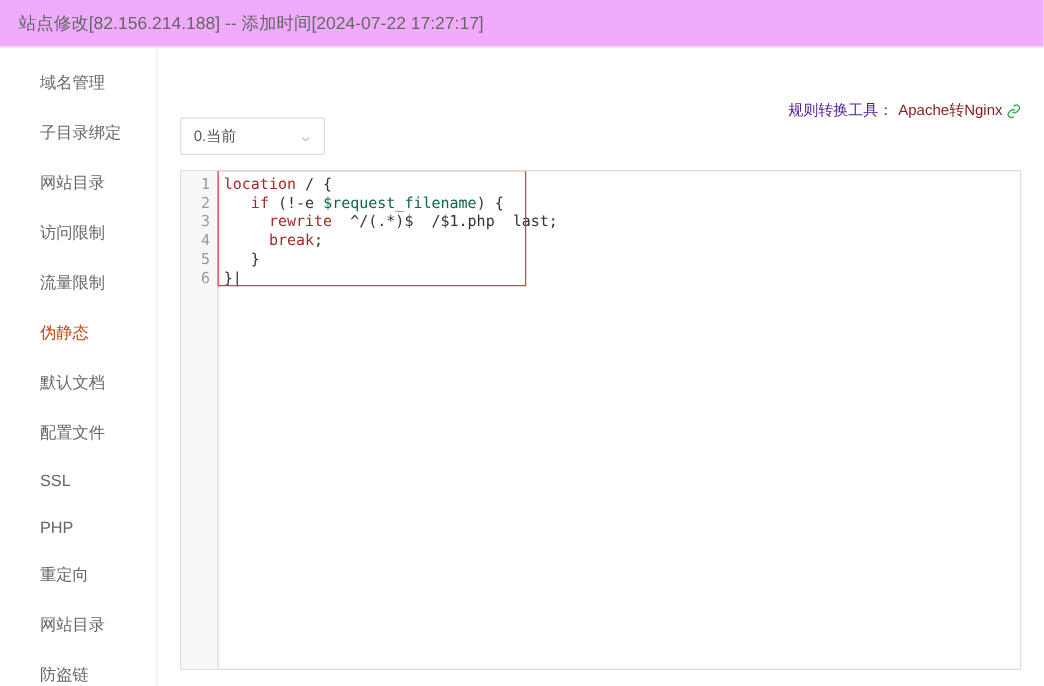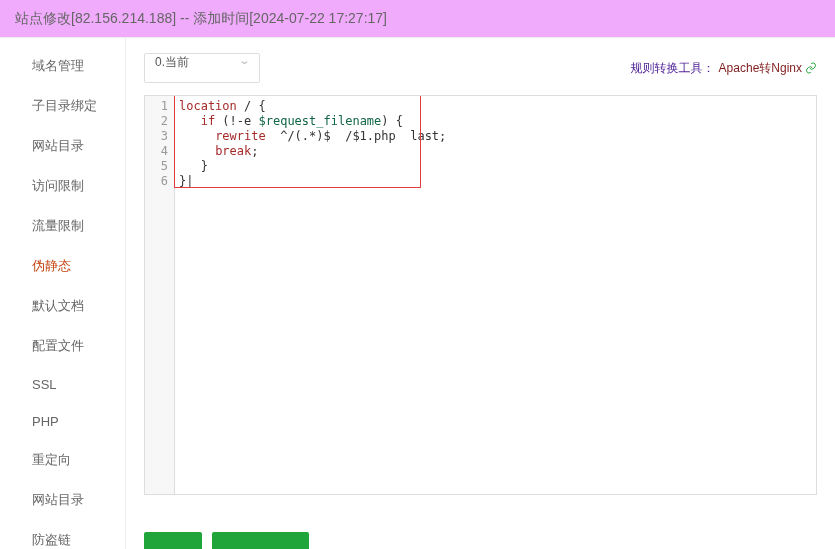--- a/index.html
+++ b/index.html
@@ -46,31 +46,32 @@
     padding: 15px 18px 15px 18px;
     position: relative;
   }
   .top-bar {
     display: flex;
     align-items: center;
     margin-bottom: 12px;
   }
   .select-box {
     display: inline-flex;
-    align-items: flex-start;
+    align-items: center;
     justify-content: space-between;
     width: 116px;
     height: 30px;
     border: 1px solid #ddd;
     border-radius: 2px;
     padding: 0 10px;
     color: #555;
     font-size: 12px;
     cursor: pointer;
     background: #fff;
+    margin-top: 41px;
   }
   .select-box .chev {
     color: #bbb;
     font-size: 11px;
     transform: scaleX(1.3);
   }
   .top-right {
     margin-left: auto;
     font-size: 12px;
     display: flex;

